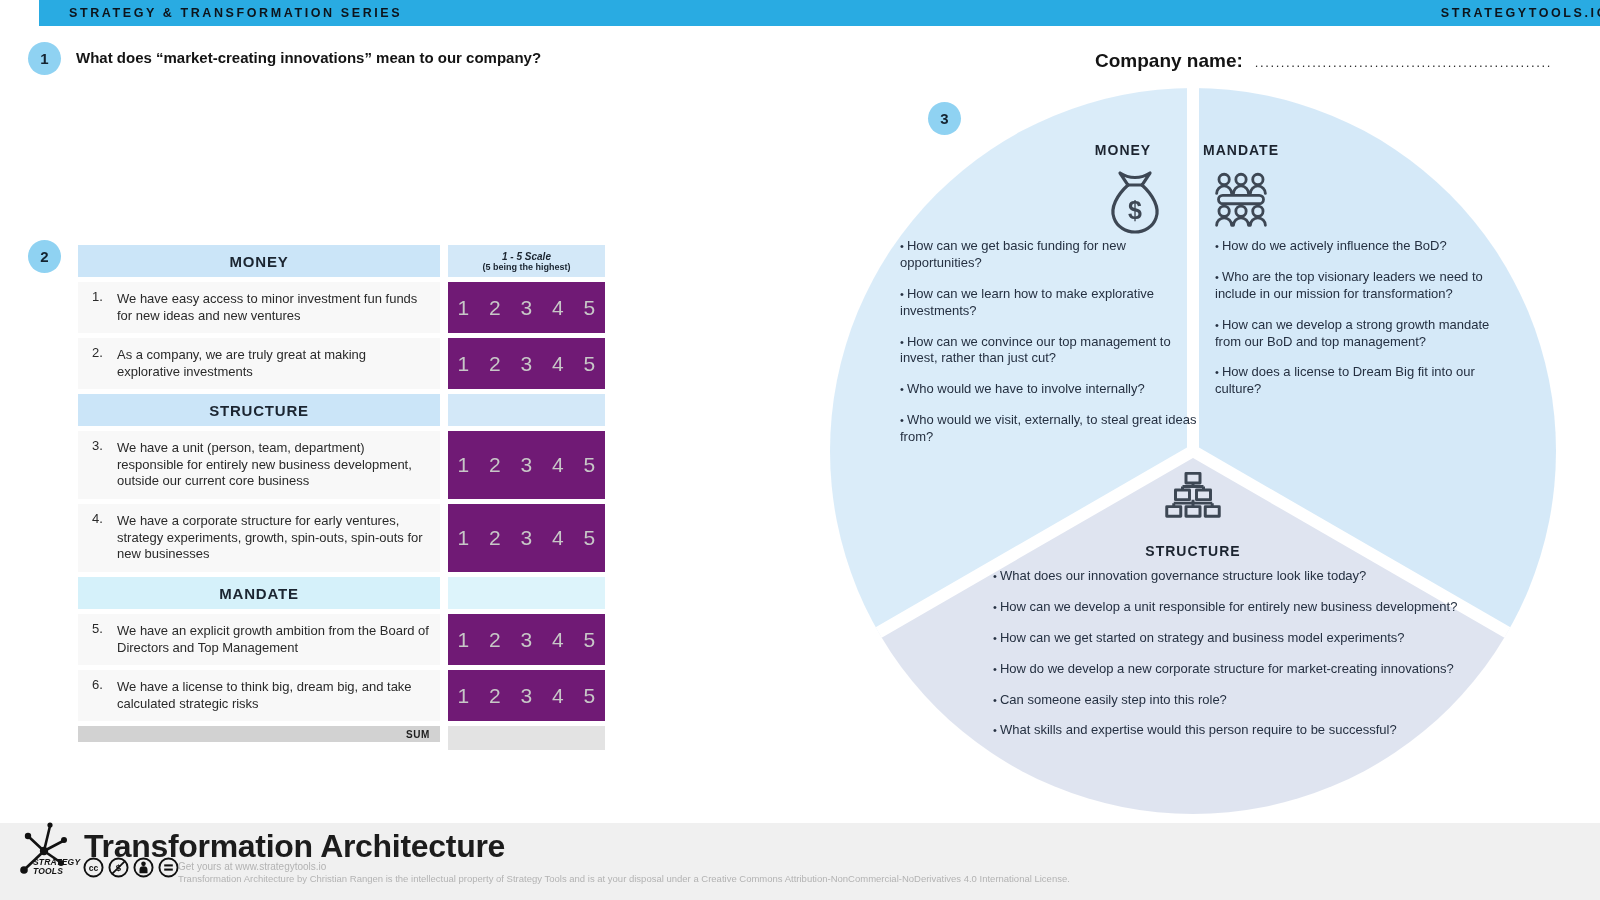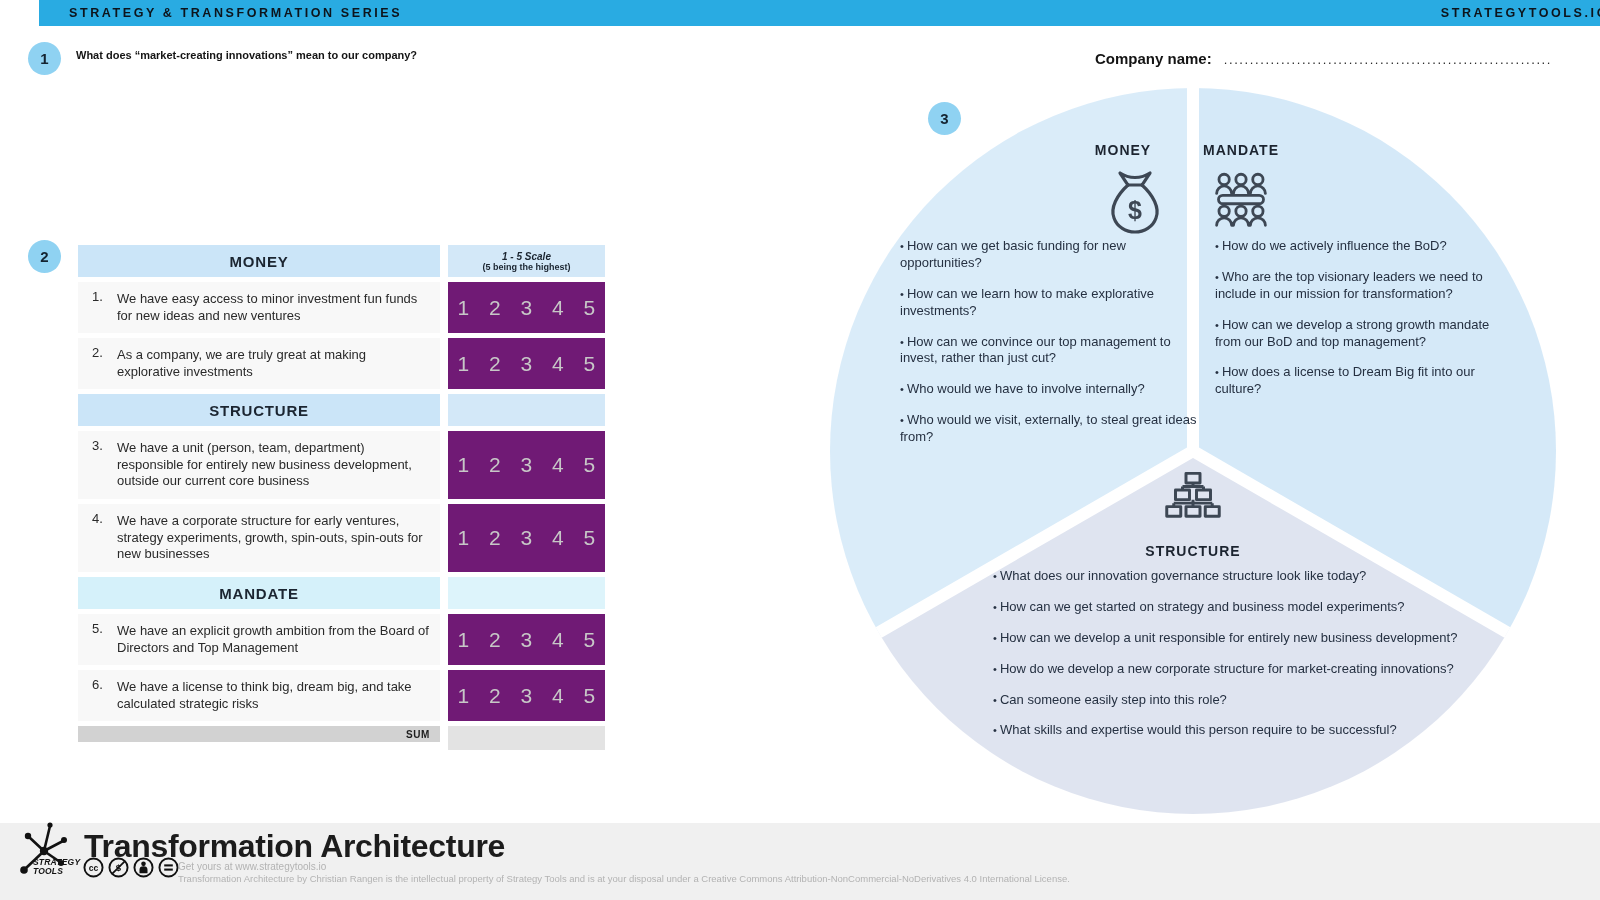--- a/index.html
+++ b/index.html
@@ -13,24 +13,24 @@
   .topbar span { font-size:12.5px; font-weight:bold; letter-spacing:2.6px; color:#0d141c; }
 
   
   .badge { position:absolute; width:33px; height:33px; border-radius:50%; background:#8FD2F2;
            display:flex; align-items:center; justify-content:center;
            font-size:15px; font-weight:bold; color:#142330; }
   .badge1 { left:28px; top:42px; }
   .badge2 { left:28px; top:240px; }
   .badge3 { left:928px; top:102px; }
 
-  .q1 { position:absolute; left:76px; top:49px; font-size:11px; font-weight:bold; color:#141414; }
+  .q1 { position:absolute; left:76px; top:49px; font-size:15px; font-weight:bold; color:#141414; }
 
   .company { position:absolute; left:1095px; top:50px; width:455px; display:flex; align-items:baseline; }
-  .company-label { font-size:15px; font-weight:bold; color:#141414; white-space:nowrap; margin-right:12px; }
+  .company-label { font-size:19px; font-weight:bold; color:#141414; white-space:nowrap; margin-right:12px; }
   .company-dots { flex:1; font-size:13px; letter-spacing:1.6px; color:#2a2a2a; white-space:nowrap; overflow:hidden; height:18px; }
 
   
   .table { position:absolute; left:78px; top:245px; width:527px;
            display:grid; grid-template-columns:362px 157px; gap:5px 8px; }
   .cell { display:flex; }
   .hL { background:#CBE5F8; height:32px; align-items:center; justify-content:center;
         font-size:15px; font-weight:bold; letter-spacing:0.8px; color:#1b2531; }
   .hR { background:#D3E8F8; height:32px; flex-direction:column; align-items:center; justify-content:center; }
   .hL.mandate { background:#D5F1FA; } .hR.mandate { background:#DDF4FB; }
@@ -209,22 +209,22 @@
         <rect x="36" y="21" width="16" height="11"></rect>
         <path d="M32 32 V36 M10 36 H54 M10 36 V40 M32 36 V40 M54 36 V40"></path>
         <rect x="2" y="40" width="16" height="11"></rect>
         <rect x="24" y="40" width="16" height="11"></rect>
         <rect x="46" y="40" width="16" height="11"></rect>
       </svg>
     </div>
     <div class="seg-title t-structure">STRUCTURE</div>
     <div class="bullets b-structure">
       <p>What does our innovation governance structure look like today?</p>
+      <p>How can we develop a unit responsible for entirely new business development?</p>
       <p>How can we get started on strategy and business model experiments?</p>
-      <p>How can we develop a unit responsible for entirely new business development?</p>
       <p>How do we develop a new corporate structure for market-creating innovations?</p>
       <p>Can someone easily step into this role?</p>
       <p>What skills and expertise would this person require to be successful?</p>
     </div>
   </div>
 
   <footer class="footer">
     <div class="logo">
       <svg width="60" height="62" viewBox="0 0 60 62" fill="none" stroke="#111" stroke-width="2.6" stroke-linecap="round">
         <line x1="28" y1="34" x2="34" y2="9"></line>

